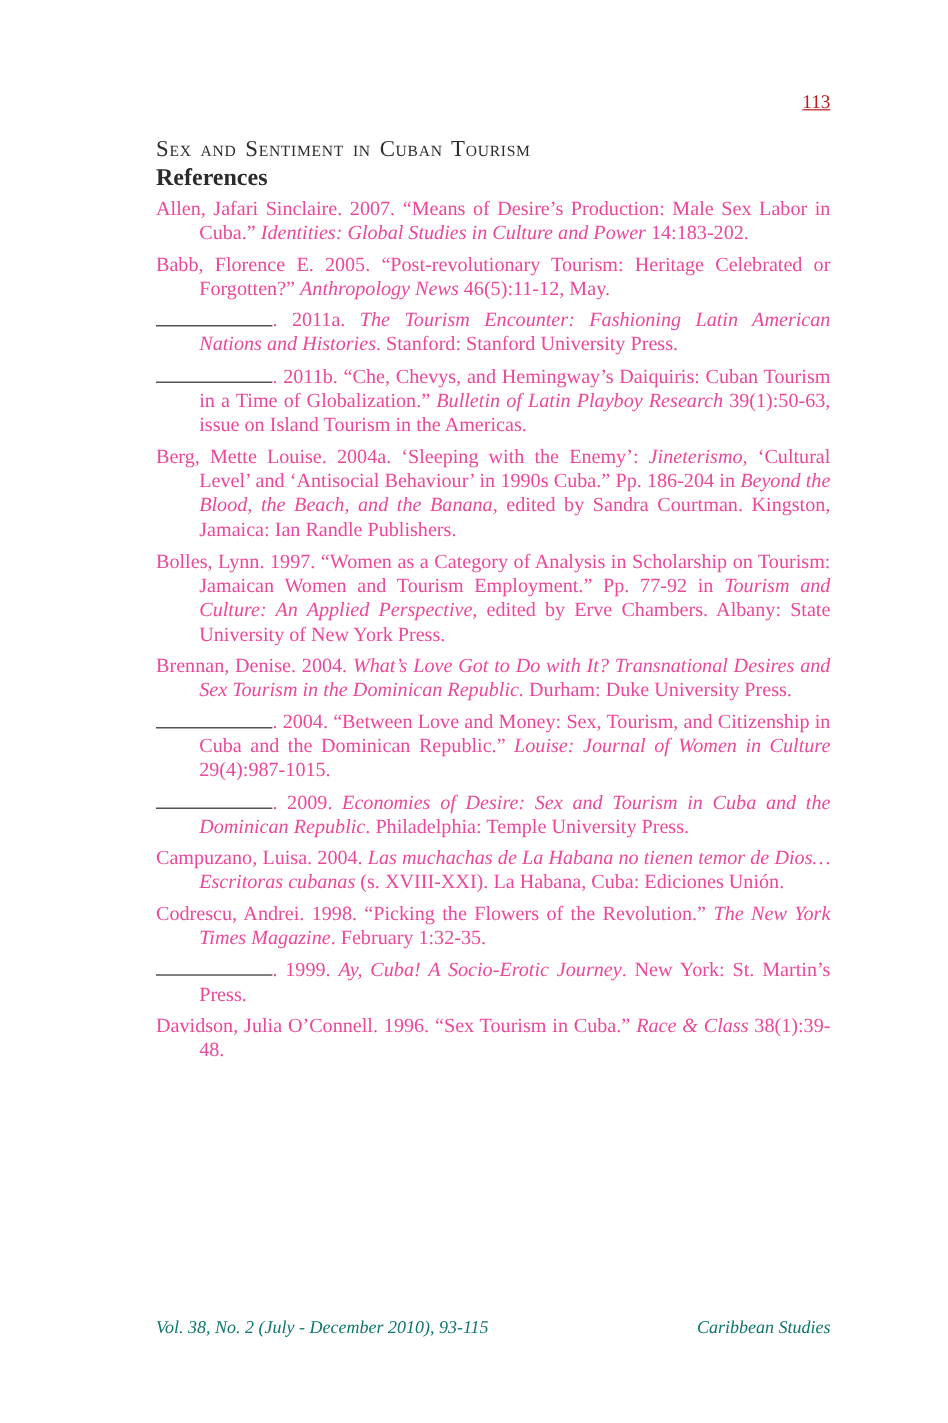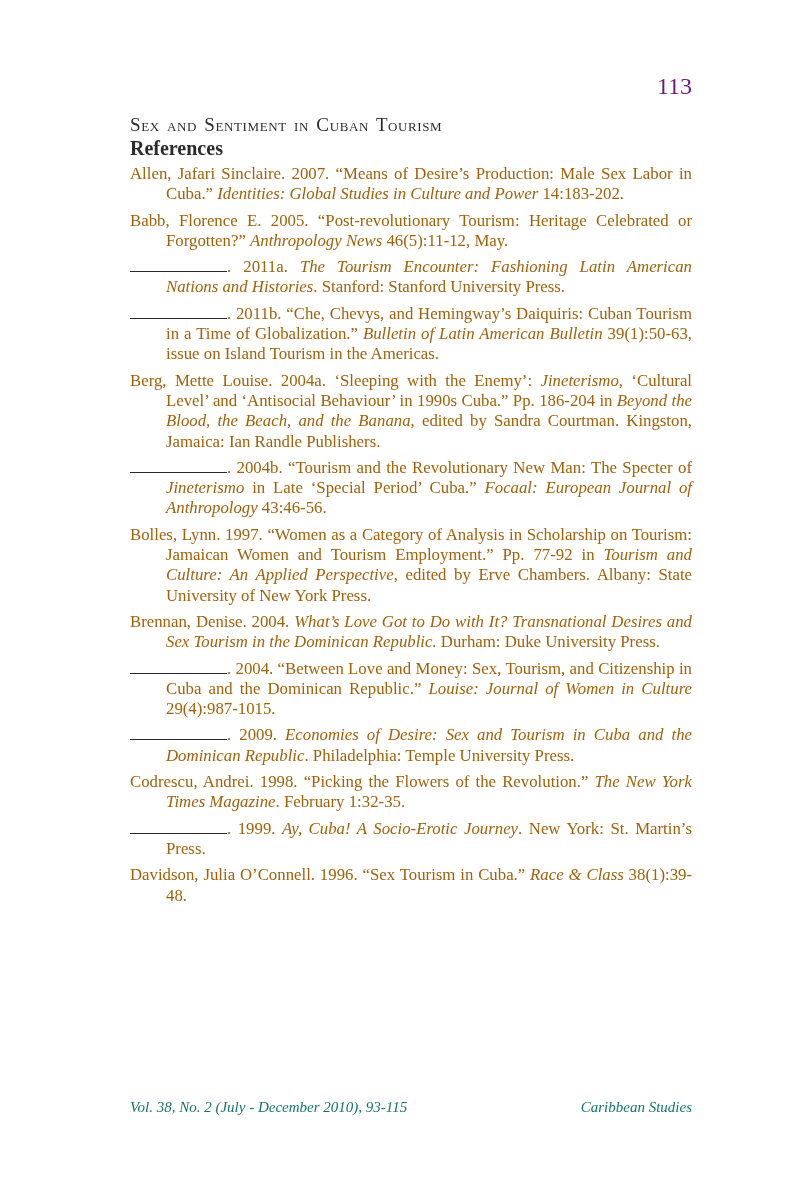--- a/index.html
+++ b/index.html
@@ -31,23 +31,24 @@
     letter-spacing: 0.6px;
     word-spacing: 2px;
     color: #2c2c2c;
     line-height: 24px;
     margin-top: 39px;
   }
   .page-number {
     position: absolute;
     right: 0;
     top: 0;
-    font-size: 24px;
+    font-size: 16px;
     line-height: 24px;
-    color: #701a75;
+    color: #b91c1c;
+    text-decoration: underline;
   }
   .section-title {
     position: absolute;
     top: 124px;
     left: 130px;
     width: 562px;
     text-align: left;
     font-weight: bold;
     font-size: 20px;
     color: #2b2b2b;
@@ -58,21 +59,21 @@
     left: 130px;
     width: 562px;
   }
   .ref-entry {
     margin: 0 0 6px 0;
     padding-left: 36px;
     text-indent: -36px;
     text-align: justify;
     font-size: 16.8px;
     line-height: 20.3px;
-    color: #a16207;
+    color: #ec4899;
   }
   .ref-entry .it {
     font-style: italic;
   }
   .author-rule {
     display: inline-block;
     width: 97px;
     height: 0;
     border-bottom: 1.6px solid #2a2a2a;
     vertical-align: baseline;
@@ -98,27 +99,27 @@
     <span class="running-title">Sex and Sentiment in Cuban Tourism</span>
     <span class="page-number">113</span>
   </div>
 
   <h1 class="section-title">References</h1>
 
   <div class="ref-list">
       <p class="ref-entry"><span>Allen, Jafari Sinclaire. 2007. “Means of Desire’s Production: Male Sex Labor in Cuba.” </span><span class="it">Identities: Global Studies in Culture and Power</span><span> 14:183-202.</span></p>
       <p class="ref-entry"><span>Babb, Florence E. 2005. “Post-revolutionary Tourism: Heritage Celebrated or Forgotten?” </span><span class="it">Anthropology News</span><span> 46(5):11-12, May.</span></p>
       <p class="ref-entry"><span class="author-rule"></span><span>. 2011a. </span><span class="it">The Tourism Encounter: Fashioning Latin American Nations and Histories</span><span>. Stanford: Stanford University Press.</span></p>
-      <p class="ref-entry"><span class="author-rule"></span><span>. 2011b. “Che, Chevys, and Hemingway’s Daiquiris: Cuban Tourism in a Time of Globalization.” </span><span class="it">Bulletin of Latin American Bulletin</span><span> 39(1):50-63, issue on Island Tourism in the Americas.</span></p>
+      <p class="ref-entry"><span class="author-rule"></span><span>. 2011b. “Che, Chevys, and Hemingway’s Daiquiris: Cuban Tourism in a Time of Globalization.” </span><span class="it">Bulletin of Latin Playboy Research</span><span> 39(1):50-63, issue on Island Tourism in the Americas.</span></p>
       <p class="ref-entry"><span>Berg, Mette Louise. 2004a. ‘Sleeping with the Enemy’: </span><span class="it">Jineterismo</span><span>, ‘Cultural Level’ and ‘Antisocial Behaviour’ in 1990s Cuba.” Pp. 186-204 in </span><span class="it">Beyond the Blood, the Beach, and the Banana</span><span>, edited by Sandra Courtman. Kingston, Jamaica: Ian Randle Publishers.</span></p>
-      <p class="ref-entry"><span class="author-rule"></span><span>. 2004b. “Tourism and the Revolutionary New Man: The Specter of </span><span class="it">Jineterismo</span><span> in Late ‘Special Period’ Cuba.” </span><span class="it">Focaal: European Journal of Anthropology</span><span> 43:46-56.</span></p>
       <p class="ref-entry"><span>Bolles, Lynn. 1997. “Women as a Category of Analysis in Scholarship on Tourism: Jamaican Women and Tourism Employment.” Pp. 77-92 in </span><span class="it">Tourism and Culture: An Applied Perspective</span><span>, edited by Erve Chambers. Albany: State University of New York Press.</span></p>
       <p class="ref-entry"><span>Brennan, Denise. 2004. </span><span class="it">What’s Love Got to Do with It? Transnational Desires and Sex Tourism in the Dominican Republic.</span><span> Durham: Duke University Press.</span></p>
       <p class="ref-entry"><span class="author-rule"></span><span>. 2004. “Between Love and Money: Sex, Tourism, and Citizenship in Cuba and the Dominican Republic.” </span><span class="it">Louise: Journal of Women in Culture</span><span> 29(4):987-1015.</span></p>
       <p class="ref-entry"><span class="author-rule"></span><span>. 2009. </span><span class="it">Economies of Desire: Sex and Tourism in Cuba and the Dominican Republic</span><span>. Philadelphia: Temple University Press.</span></p>
+      <p class="ref-entry"><span>Campuzano, Luisa. 2004. </span><span class="it">Las muchachas de La Habana no tienen temor de Dios… Escritoras cubanas</span><span> (s. XVIII-XXI). La Habana, Cuba: Ediciones Unión.</span></p>
       <p class="ref-entry"><span>Codrescu, Andrei. 1998. “Picking the Flowers of the Revolution.” </span><span class="it">The New York Times Magazine</span><span>. February 1:32-35.</span></p>
       <p class="ref-entry"><span class="author-rule"></span><span>. 1999. </span><span class="it">Ay, Cuba! A Socio-Erotic Journey</span><span>. New York: St. Martin’s Press.</span></p>
       <p class="ref-entry"><span>Davidson, Julia O’Connell. 1996. “Sex Tourism in Cuba.” </span><span class="it">Race &amp; Class</span><span> 38(1):39-48.</span></p>
     </div>
 
   <div class="footer">
     <span class="footer-left">Vol. 38, No. 2 (July - December 2010), 93-115</span>
     <span class="footer-right">Caribbean Studies</span>
   </div>
 

